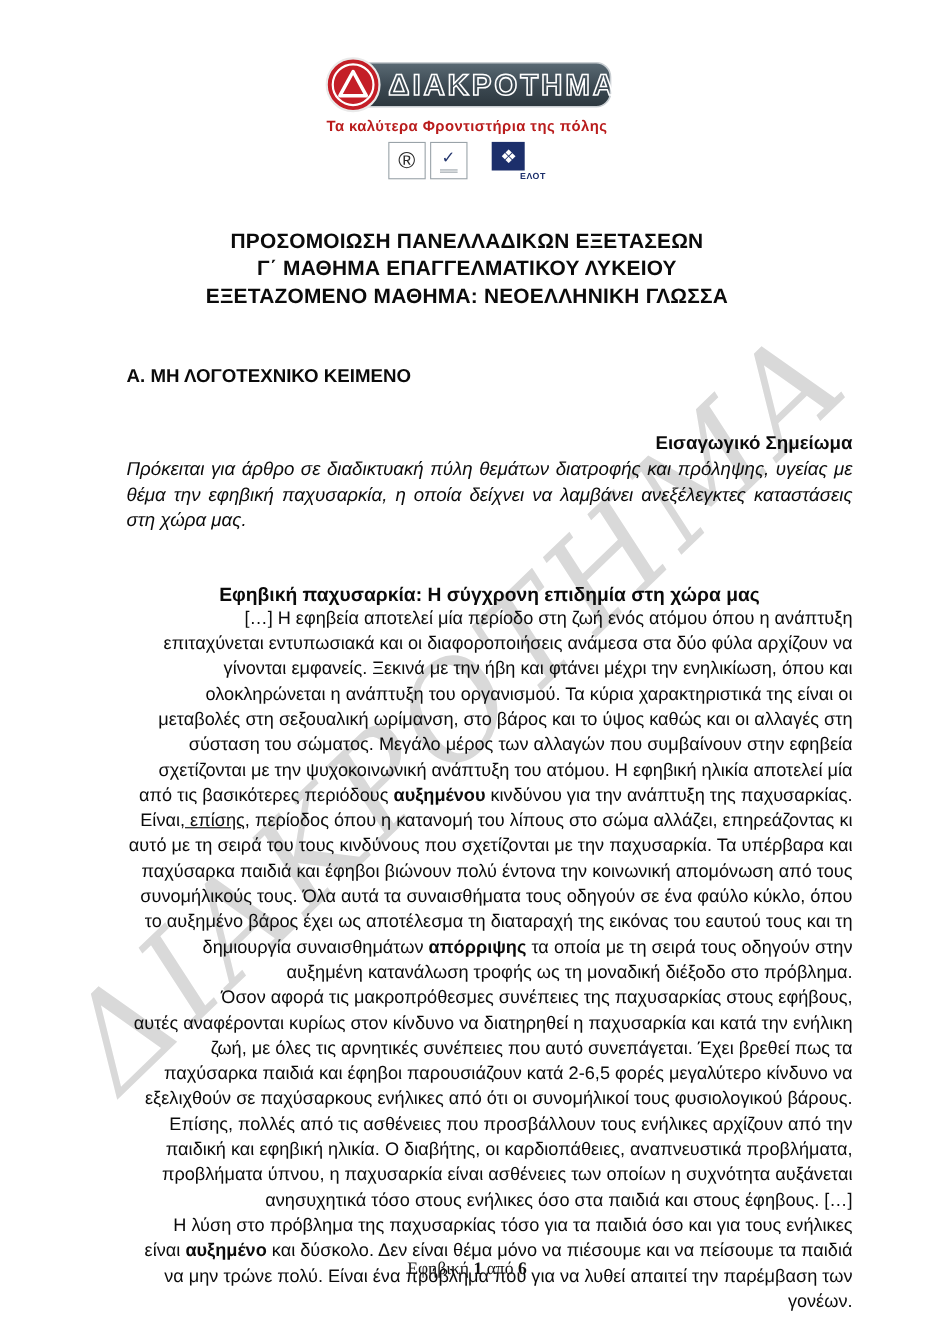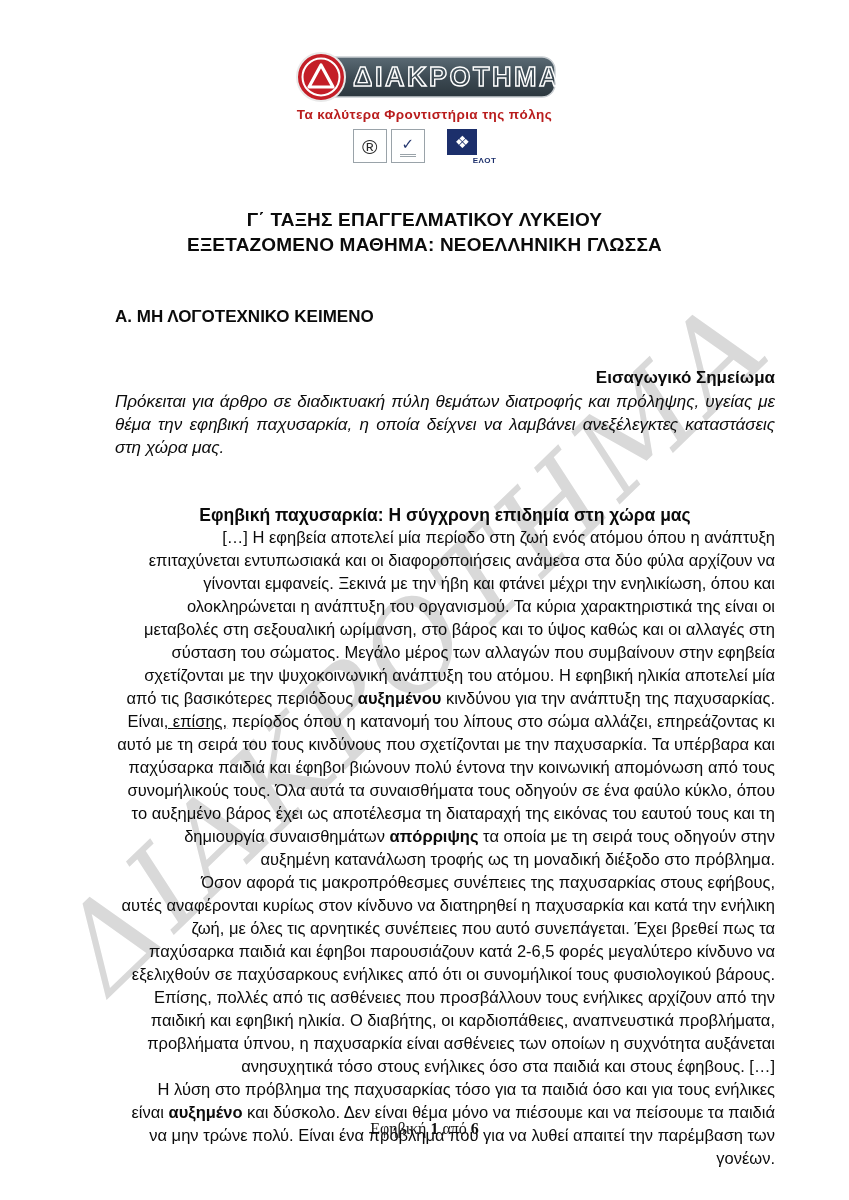--- a/index.html
+++ b/index.html
@@ -113,21 +113,22 @@
             </span>
         </div>
         <div class="cert-elot">
           <div class="elot-square">❖</div>
           <div class="elot-label">ΕΛΟΤ</div>
         </div>
       </div>
     </div>
 
     <div class="title-block">
-      <div>Γ΄ ΤΑΞΗΣ ΕΠΑΓΓΕΛΜΑΤΙΚΟΥ ΛΥΚΕΙΟΥ</div>
+      <div>ΠΡΟΣΟΜΟΙΩΣΗ ΠΑΝΕΛΛΑΔΙΚΩΝ ΕΞΕΤΑΣΕΩΝ</div>
+      <div>Γ΄ ΜΑΘΗΜΑ ΕΠΑΓΓΕΛΜΑΤΙΚΟΥ ΛΥΚΕΙΟΥ</div>
       <div>ΕΞΕΤΑΖΟΜΕΝΟ ΜΑΘΗΜΑ: ΝΕΟΕΛΛΗΝΙΚΗ ΓΛΩΣΣΑ</div>
     </div>
 
     <div class="doc">
       <div class="section-title">Α. ΜΗ ΛΟΓΟΤΕΧΝΙΚΟ ΚΕΙΜΕΝΟ</div>
       <div class="intro-label">Εισαγωγικό Σημείωμα</div>
       <div class="intro-text">Πρόκειται για άρθρο σε διαδικτυακή πύλη θεμάτων διατροφής και πρόληψης, υγείας με θέμα την εφηβική παχυσαρκία, η οποία δείχνει να λαμβάνει ανεξέλεγκτες καταστάσεις στη χώρα μας.</div>
 
       <div class="article-title">Εφηβική παχυσαρκία: Η σύγχρονη επιδημία στη χώρα μας</div>
 

